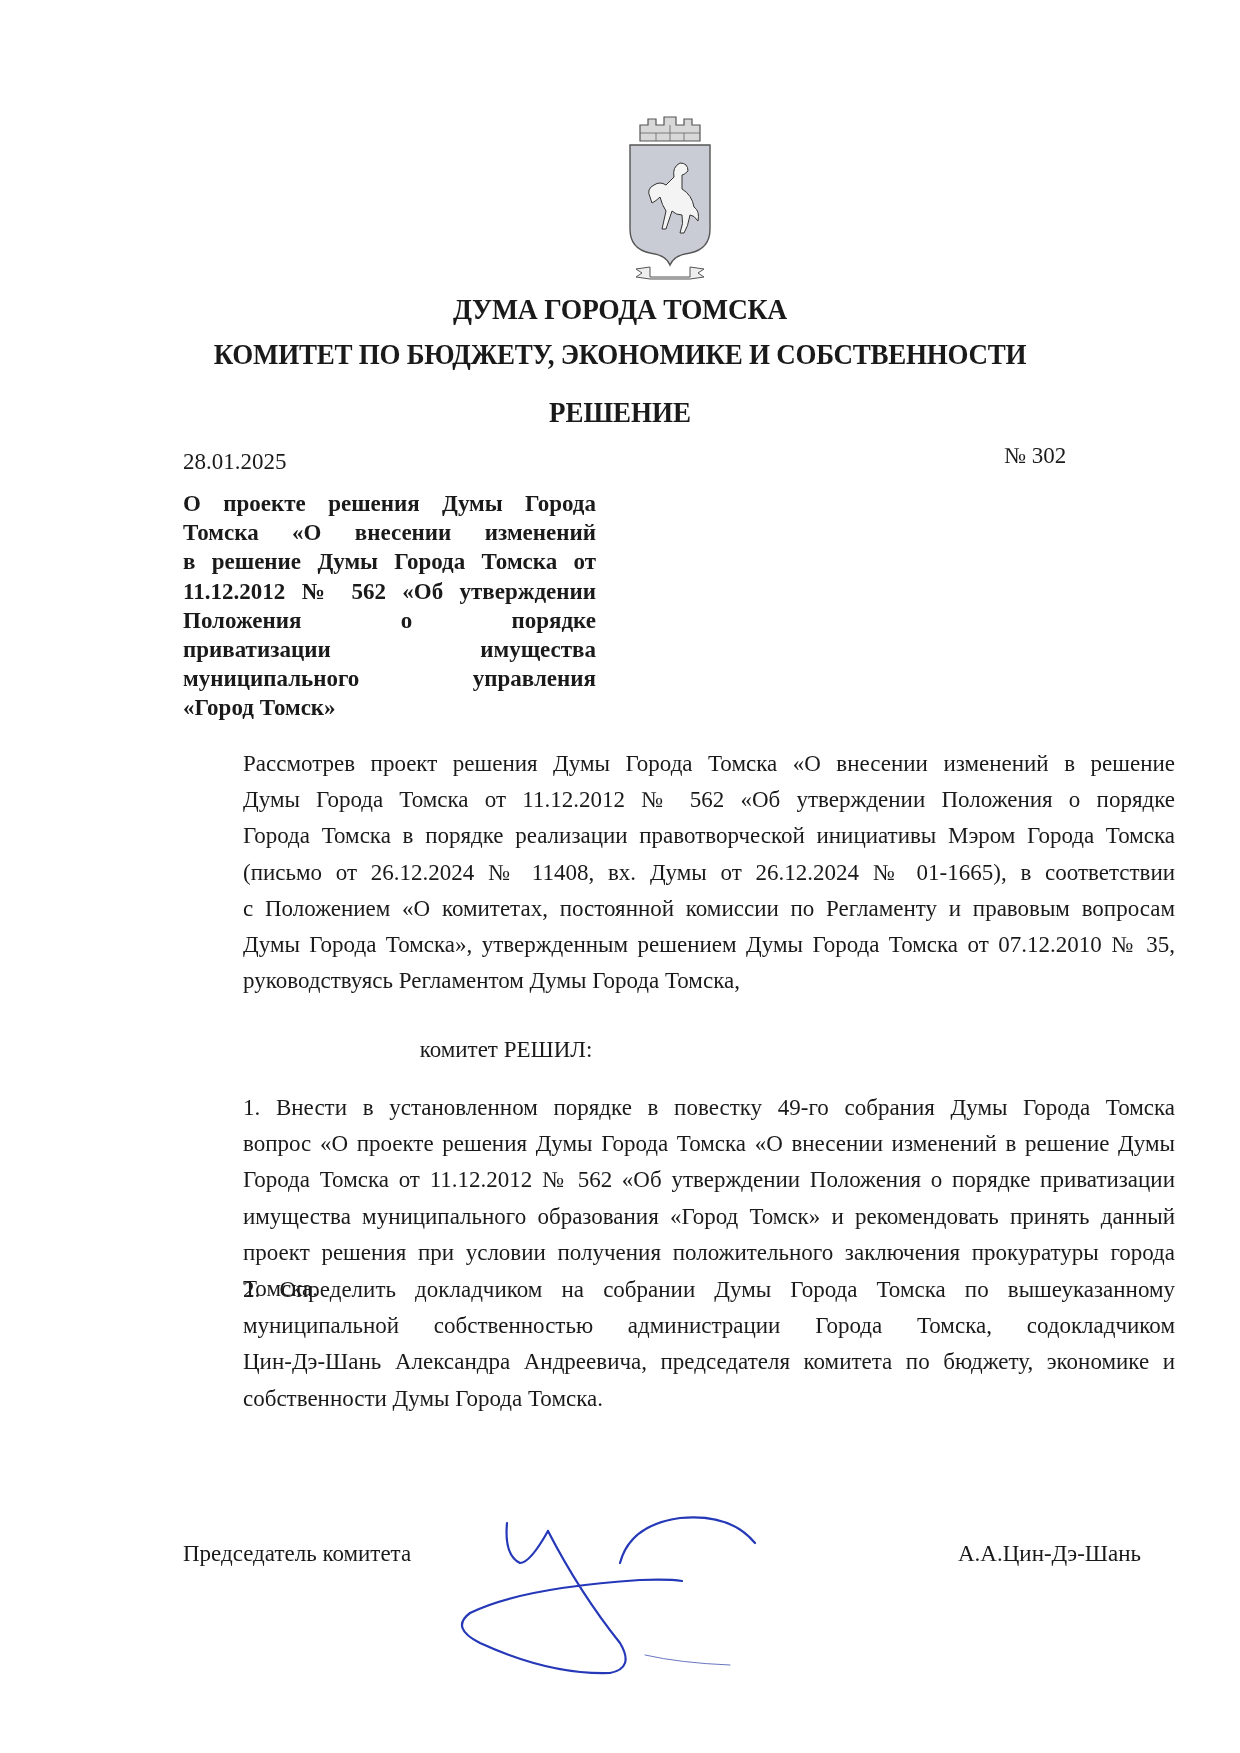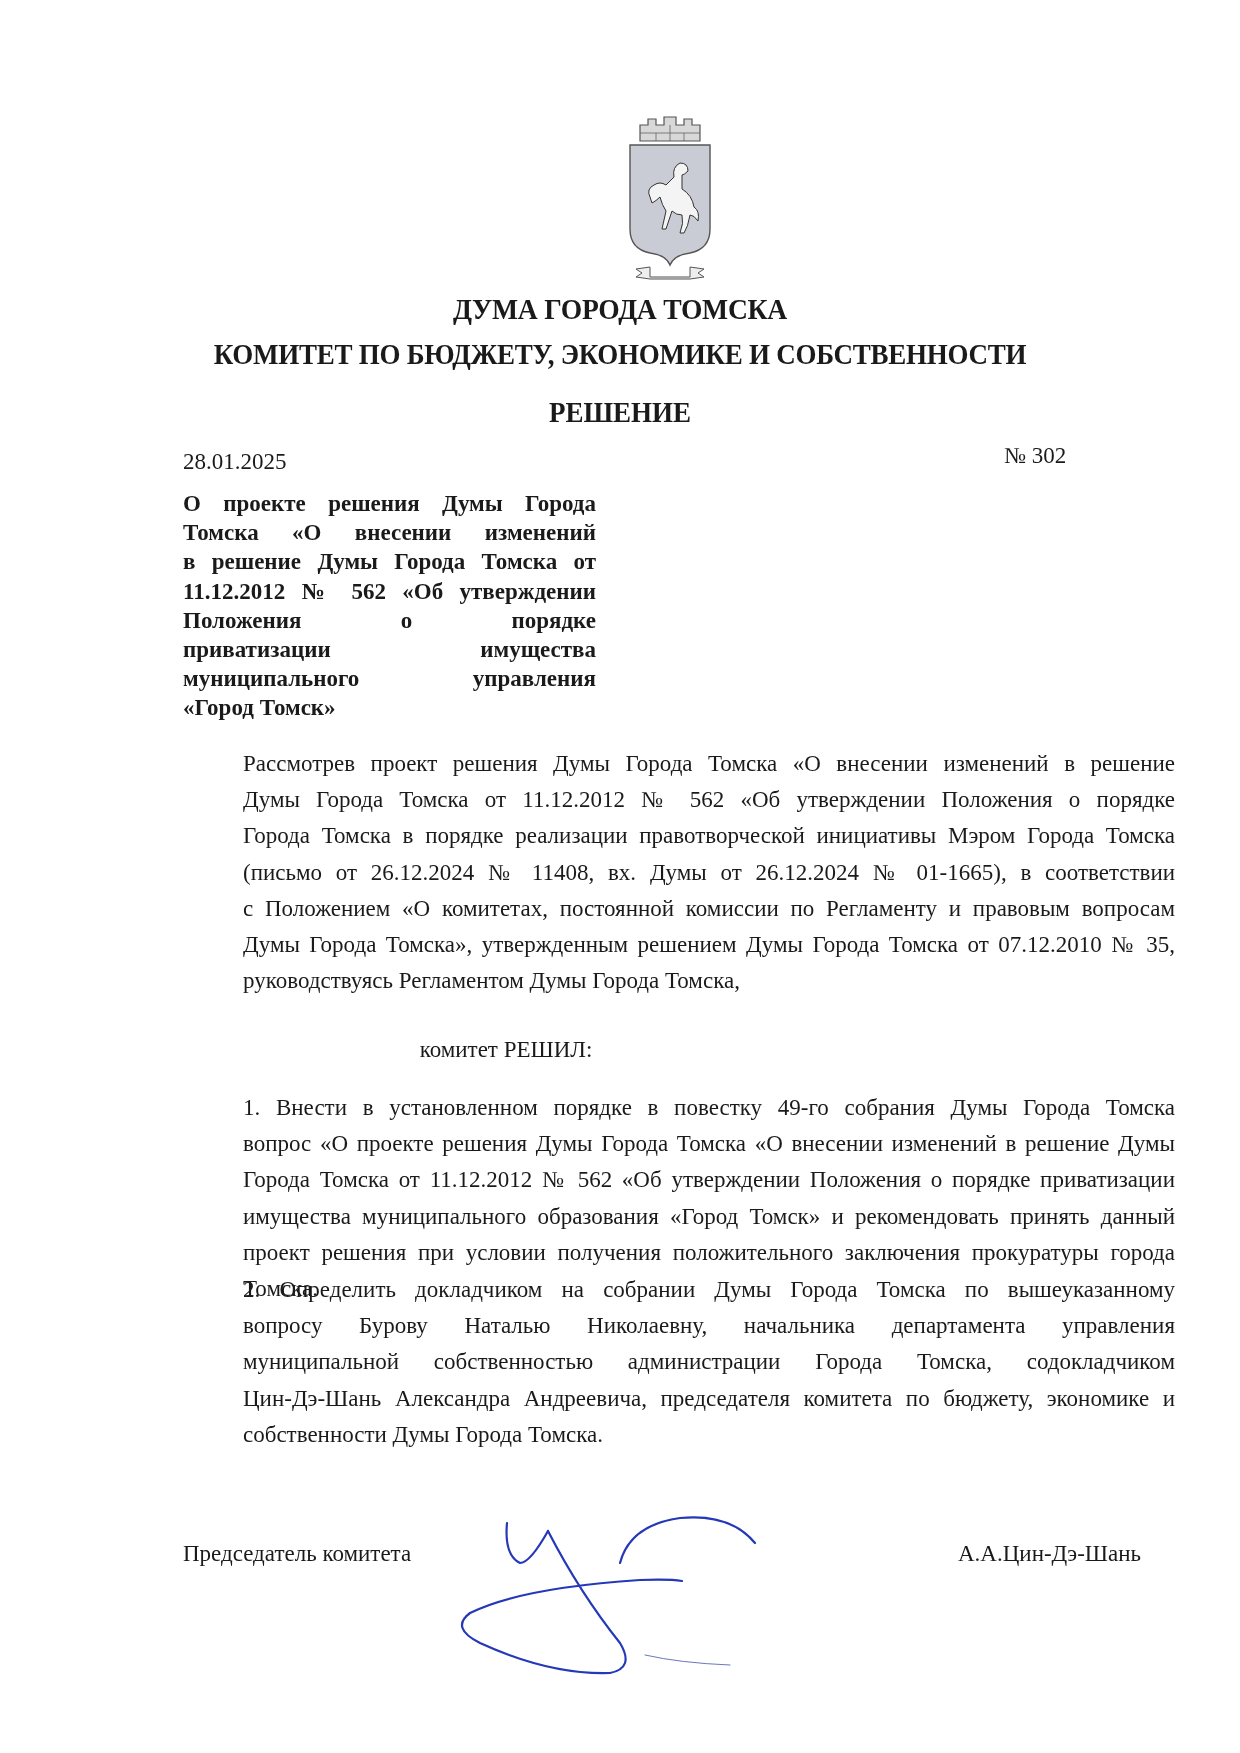--- a/index.html
+++ b/index.html
@@ -85,21 +85,20 @@
     <span class="line" style="text-indent:60px">1. Внести в установленном порядке в повестку 49-го собрания Думы Города Томска</span>
     <span class="line">вопрос «О проекте решения Думы Города Томска «О внесении изменений в решение Думы</span>
     <span class="line">Города Томска от 11.12.2012 № 562 «Об утверждении Положения о порядке приватизации</span>
     <span class="line">имущества муниципального образования «Город Томск» и рекомендовать принять данный</span>
     <span class="line">проект решения при условии получения положительного заключения прокуратуры города</span>
     <span class="line end">Томска.</span>
   </div>
 
   <div class="body p3">
     <span class="line" style="text-indent:60px">2. Определить докладчиком на собрании Думы Города Томска по вышеуказанному</span>
-    <span class="line">вопросу Бурову Наталью Николаевну, начальника департамента управления</span>
     <span class="line">муниципальной собственностью администрации Города Томска, содокладчиком</span>
     <span class="line">Цин-Дэ-Шань Александра Андреевича, председателя комитета по бюджету, экономике и</span>
     <span class="line end">собственности Думы Города Томска.</span>
   </div>
 
   <div class="sig-label">Председатель комитета</div>
   <div class="sig-name">А.А.Цин-Дэ-Шань</div>
 
   <svg class="signature" viewBox="0 0 330 210">
     <g fill="none" stroke="#2438b8" stroke-width="2.2" stroke-linecap="round">

